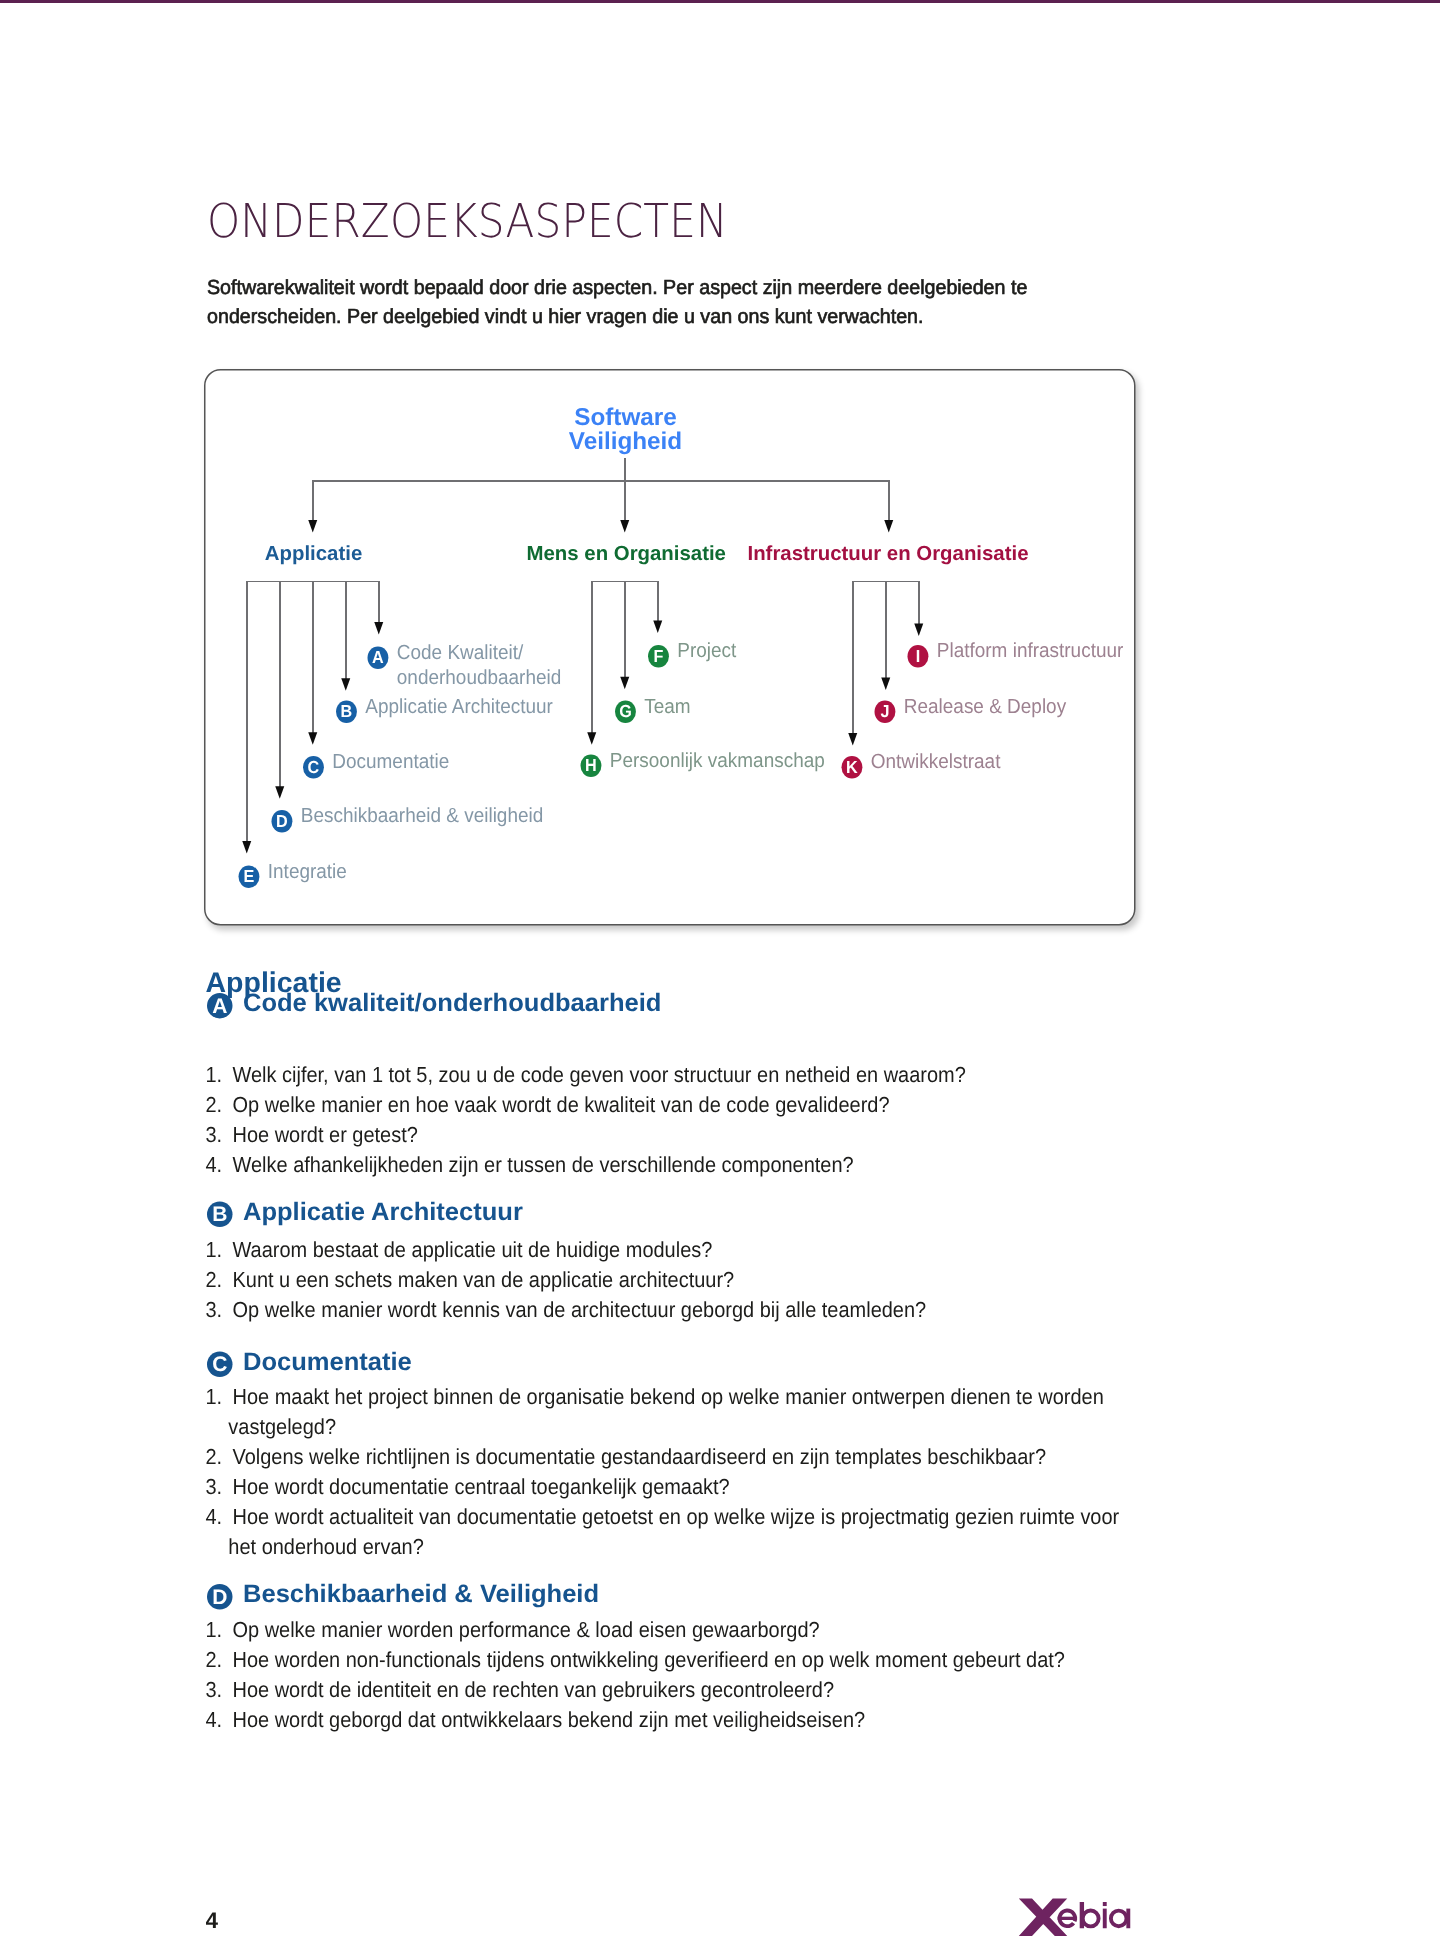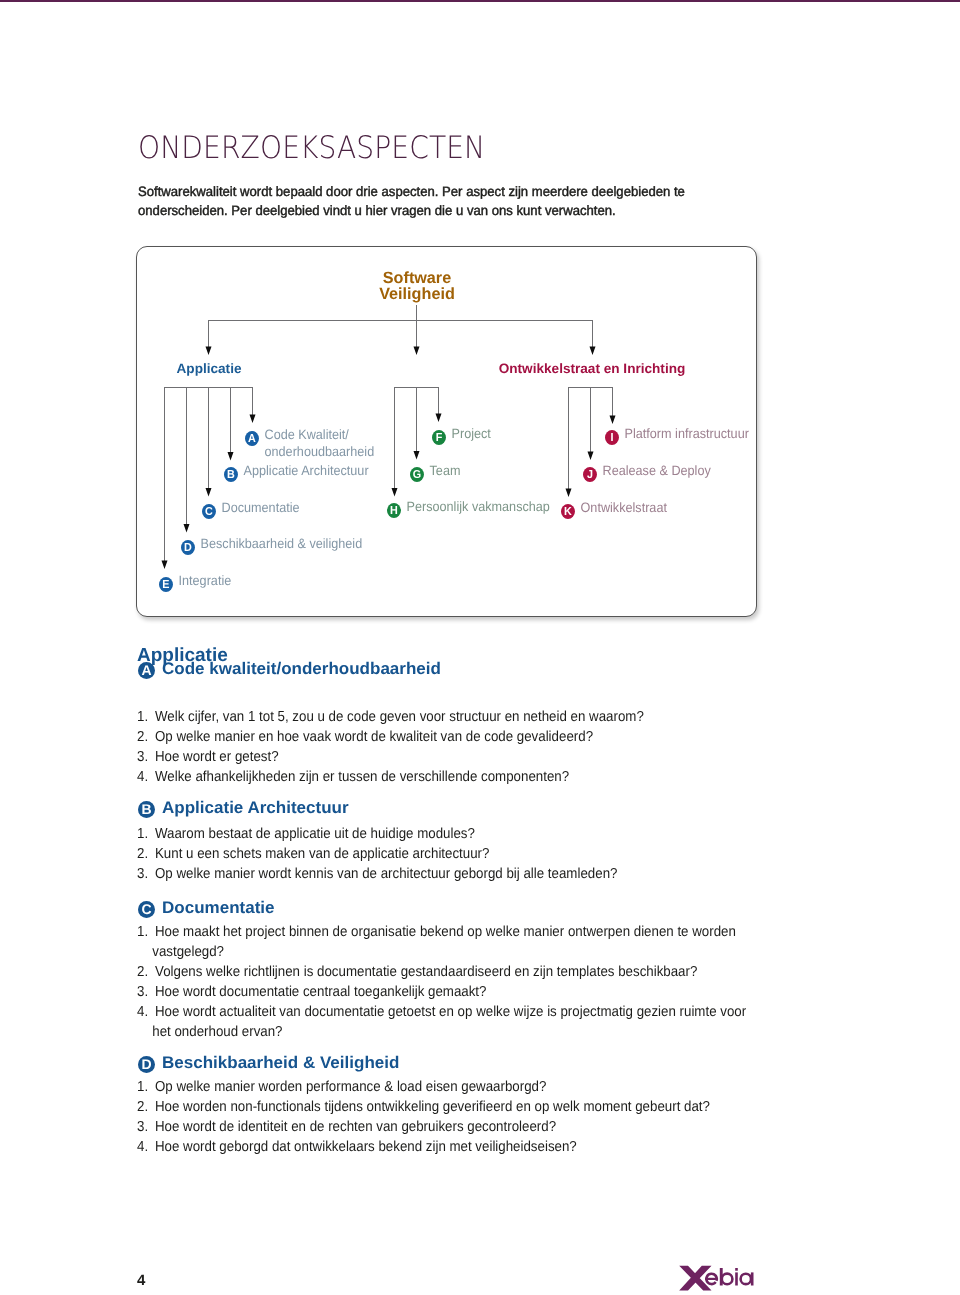--- a/index.html
+++ b/index.html
@@ -21,21 +21,21 @@
          -webkit-text-stroke:0.45px #1d1d1b;
          transform:scaleX(.965);transform-origin:0 0;}
 
   
   .diagram{position:absolute;left:136px;top:246px;width:619px;height:369px;
            border:1px solid #555;border-radius:11px;background:#fff;
            box-shadow:2px 3px 4px rgba(0,0,0,.22);}
   .dg{position:absolute;left:136px;top:246px;width:622px;height:372px;}
   .dg svg{position:absolute;left:0;top:0;}
   .dnode{position:absolute;font-size:13.6px;font-weight:700;white-space:nowrap;line-height:15px;}
-  .droot{position:absolute;font-size:16.2px;font-weight:700;color:#a16207;
+  .droot{position:absolute;font-size:16.2px;font-weight:700;color:#3b82f6;
          line-height:15.5px;white-space:nowrap;text-align:center;transform:scaleX(1);transform-origin:50% 0;}
   .ditem{position:absolute;font-size:13.6px;white-space:nowrap;line-height:16.5px;
          transform:scaleX(.93);transform-origin:0 50%;}
   .ditem .bullet{display:inline-block;vertical-align:-3px;}
   .bullet{width:15px;height:15px;border-radius:50%;display:inline-block;
           color:#fff;font-size:11.6px;font-weight:700;text-align:center;
           line-height:15.2px;letter-spacing:0;
           font-family:"Liberation Sans",sans-serif;}
 
   
@@ -108,21 +108,22 @@
         <rect x="454" y="141" width="1" height="65" fill="#6f6f72"></rect>
         <path d="M451.5 205.6L457.5 205.6L454.5 214Z" fill="#0d0d0d" shape-rendering="geometricPrecision"></path>
         <rect x="476" y="141" width="1" height="29" fill="#6f6f72"></rect>
         <path d="M473.5 169.6L479.5 169.6L476.5 178Z" fill="#0d0d0d" shape-rendering="geometricPrecision"></path>
       </svg>
       <div class="droot" style="left: 217px; top: 25px; width: 128px;">
         <div>Software</div>
         <div>Veiligheid</div>
       </div>
       <div class="dnode" style="left: 0px; top: 115px; width: 100%; text-align: center; transform: translateX(-238px); color: rgb(28, 92, 149);">Applicatie</div>
-      <div class="dnode" style="left: 0px; top: 115px; width: 100%; text-align: center; transform: translateX(145px); color: rgb(163, 16, 66);">Ontwikkelstraat en Inrichting</div>
+      <div class="dnode" style="left: 0px; top: 115px; width: 100%; text-align: center; transform: translateX(-29.5px); color: rgb(15, 107, 50);">Mens en Organisatie</div>
+      <div class="dnode" style="left: 0px; top: 115px; width: 100%; text-align: center; transform: translateX(145px); color: rgb(163, 16, 66);">Infrastructuur en Organisatie</div>
       <div class="ditem" style="left: 108.5px; top: 181px; color: rgb(132, 151, 166);"><span class="bullet" style="background: rgb(23, 96, 166);">A</span><span style="margin-left: 6px; display: inline-block; vertical-align: top;">Code Kwaliteit/<br><span style="margin-left:0">onderhoudbaarheid</span></span></div>
       <div class="ditem" style="left: 87.5px; top: 217px; color: rgb(132, 151, 166);"><span class="bullet" style="background: rgb(23, 96, 166);">B</span><span style="margin-left: 6px;">Applicatie Architectuur</span></div>
       <div class="ditem" style="left: 66px; top: 253.5px; color: rgb(132, 151, 166);"><span class="bullet" style="background: rgb(23, 96, 166);">C</span><span style="margin-left: 6px;">Documentatie</span></div>
       <div class="ditem" style="left: 44.5px; top: 290px; color: rgb(132, 151, 166);"><span class="bullet" style="background: rgb(23, 96, 166);">D</span><span style="margin-left: 6px;">Beschikbaarheid &amp; veiligheid</span></div>
       <div class="ditem" style="left: 22.5px; top: 326.5px; color: rgb(132, 151, 166);"><span class="bullet" style="background: rgb(23, 96, 166);">E</span><span style="margin-left: 6px;">Integratie</span></div>
       <div class="ditem" style="left: 295.5px; top: 180px; color: rgb(126, 150, 137);"><span class="bullet" style="background: rgb(23, 133, 63);">F</span><span style="margin-left: 6px;">Project</span></div>
       <div class="ditem" style="left: 273.5px; top: 216.5px; color: rgb(126, 150, 137);"><span class="bullet" style="background: rgb(23, 133, 63);">G</span><span style="margin-left: 6px;">Team</span></div>
       <div class="ditem" style="left: 251px; top: 253px; color: rgb(126, 150, 137);"><span class="bullet" style="background: rgb(23, 133, 63);">H</span><span style="margin-left: 6px;">Persoonlijk vakmanschap</span></div>
       <div class="ditem" style="left: 468.5px; top: 180px; color: rgb(157, 129, 144);"><span class="bullet" style="background: rgb(176, 17, 66);">I</span><span style="margin-left: 6px;">Platform infrastructuur</span></div>
       <div class="ditem" style="left: 447px; top: 217px; color: rgb(157, 129, 144);"><span class="bullet" style="background: rgb(176, 17, 66);">J</span><span style="margin-left: 6px;">Realease &amp; Deploy</span></div>

